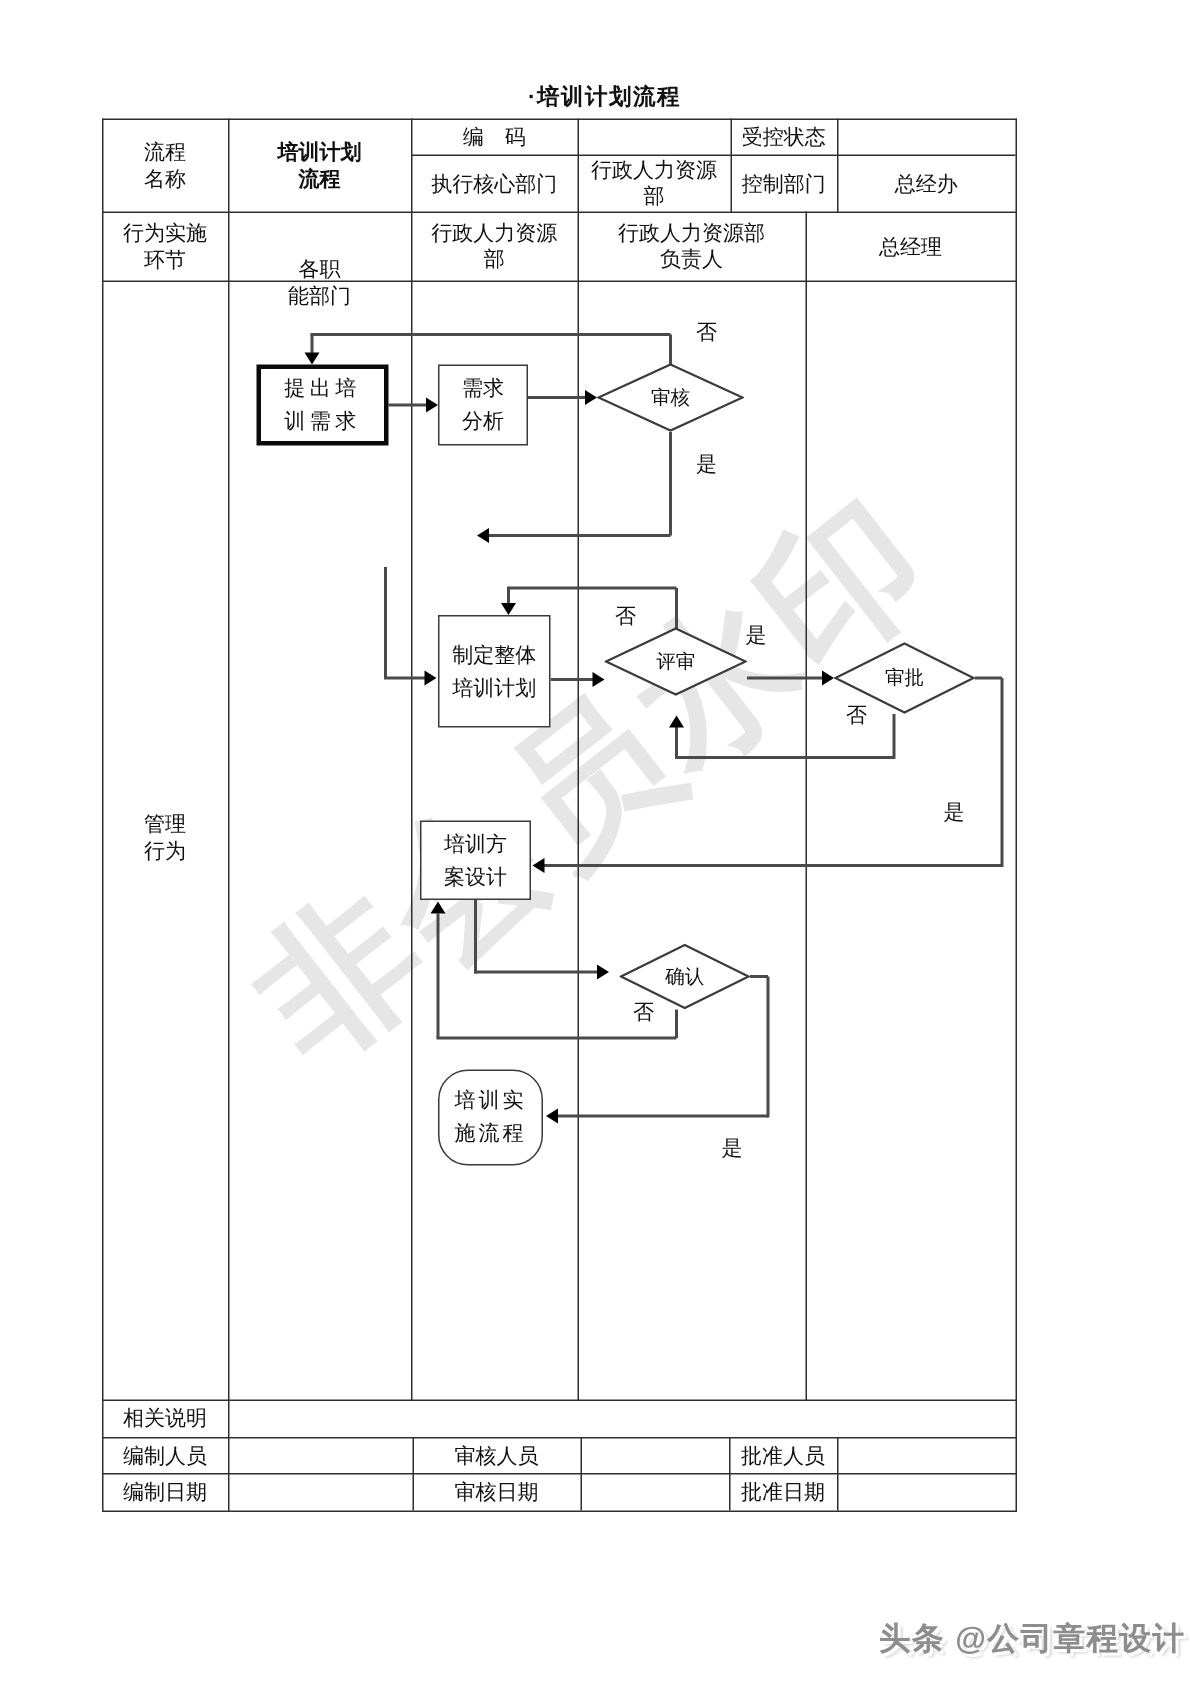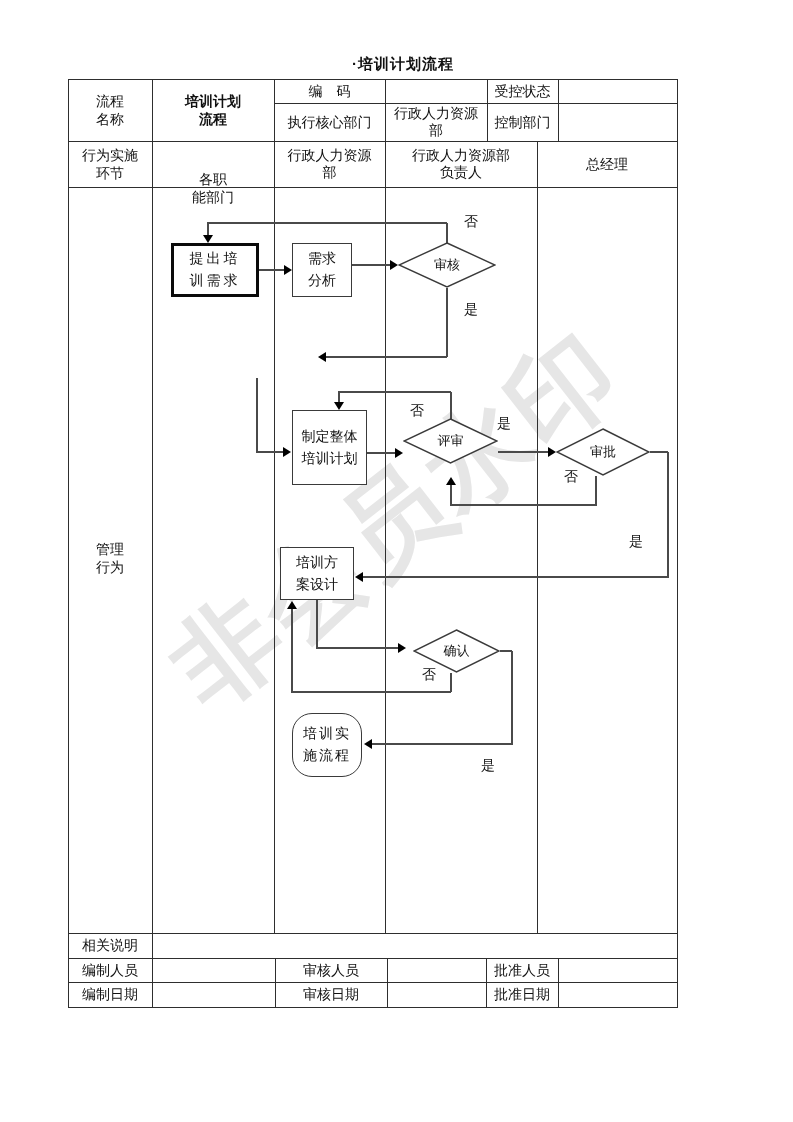--- a/index.html
+++ b/index.html
@@ -46,20 +46,21 @@
   <div class="cell bold" style="left:152px;top:79px;width:122px;height:62px;">培训计划
 流程</div>
   <div class="cell" style="left:274px;top:79px;width:111px;height:24px;">编　码</div>
   <div class="cell" style="left:385px;top:79px;width:102px;height:24px;"></div>
   <div class="cell" style="left:487px;top:79px;width:71px;height:24px;">受控状态</div>
   <div class="cell" style="left:558px;top:79px;width:119px;height:24px;"></div>
   <div class="cell" style="left:274px;top:103px;width:111px;height:38px;">执行核心部门</div>
   <div class="cell" style="left:385px;top:103px;width:102px;height:38px;line-height:1.2;">行政人力资源
 部</div>
   <div class="cell" style="left:487px;top:103px;width:71px;height:38px;">控制部门</div>
+  <div class="cell" style="left:558px;top:103px;width:119px;height:38px;">总经办</div>
 
   <div class="cell" style="left:68px;top:141px;width:84px;height:46px;">行为实施
 环节</div>
   <div class="cell" style="left:152px;top:141px;width:122px;height:46px;margin-top:24px;">各职
 能部门</div>
   <div class="cell" style="left:274px;top:141px;width:111px;height:46px;line-height:1.2;">行政人力资源
 部</div>
   <div class="cell" style="left:385px;top:141px;width:152px;height:46px;line-height:1.2;">行政人力资源部
 负责人</div>
   <div class="cell" style="left:537px;top:141px;width:140px;height:46px;">总经理</div>
@@ -112,20 +113,21 @@
   <div class="yn" style="left:478px;top:757px;">是</div>
 
   <div class="cell" style="left:68px;top:933px;width:84px;height:25px;">相关说明</div>
   <div class="cell" style="left:68px;top:958px;width:84px;height:24px;">编制人员</div>
   <div class="cell" style="left:275px;top:958px;width:112px;height:24px;">审核人员</div>
   <div class="cell" style="left:486px;top:958px;width:72px;height:24px;">批准人员</div>
   <div class="cell" style="left:68px;top:982px;width:84px;height:25px;">编制日期</div>
   <div class="cell" style="left:275px;top:982px;width:112px;height:25px;">审核日期</div>
   <div class="cell" style="left:486px;top:982px;width:72px;height:25px;">批准日期</div>
 
+  <div class="credit">头条 @公司章程设计</div>
 
 <div class="gl" style="left: 68px; top: 79px; width: 610px; height: 1px;"></div>
     <div class="gl" style="left: 274px; top: 103px; width: 403px; height: 1px;"></div>
     <div class="gl" style="left: 68px; top: 141px; width: 610px; height: 1px;"></div>
     <div class="gl" style="left: 68px; top: 187px; width: 610px; height: 1px;"></div>
     <div class="gl" style="left: 68px; top: 933px; width: 610px; height: 1px;"></div>
     <div class="gl" style="left: 68px; top: 958px; width: 610px; height: 1px;"></div>
     <div class="gl" style="left: 68px; top: 982px; width: 610px; height: 1px;"></div>
     <div class="gl" style="left: 68px; top: 1007px; width: 610px; height: 1px;"></div>
     <div class="gl" style="left: 68px; top: 79px; width: 1px; height: 929px;"></div>

